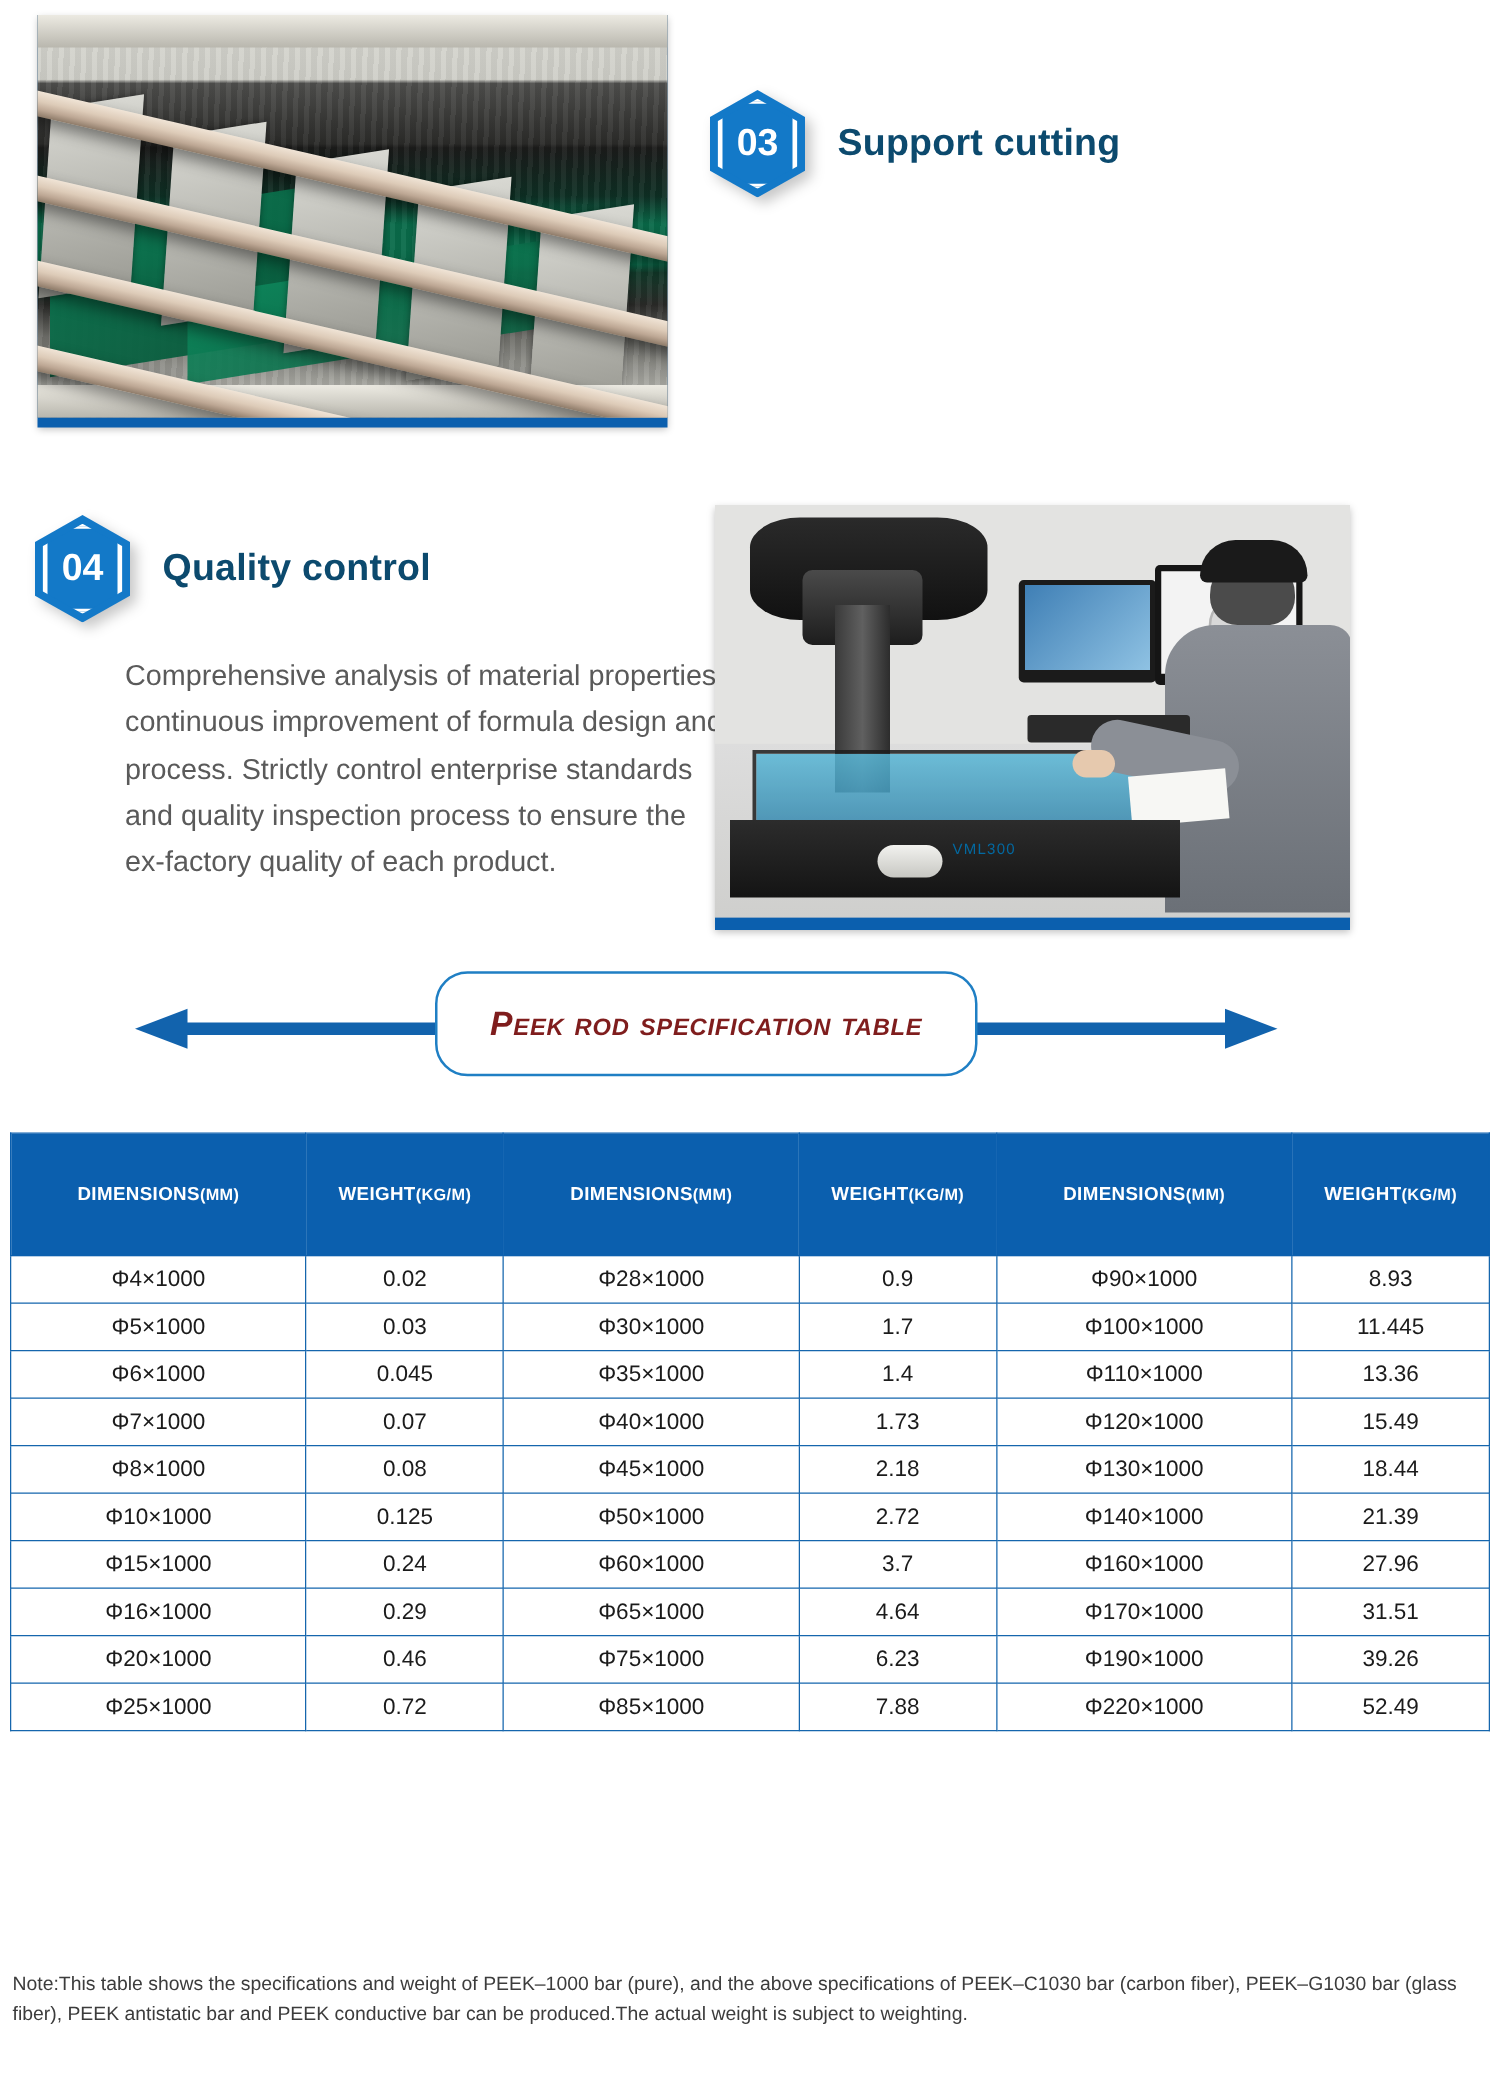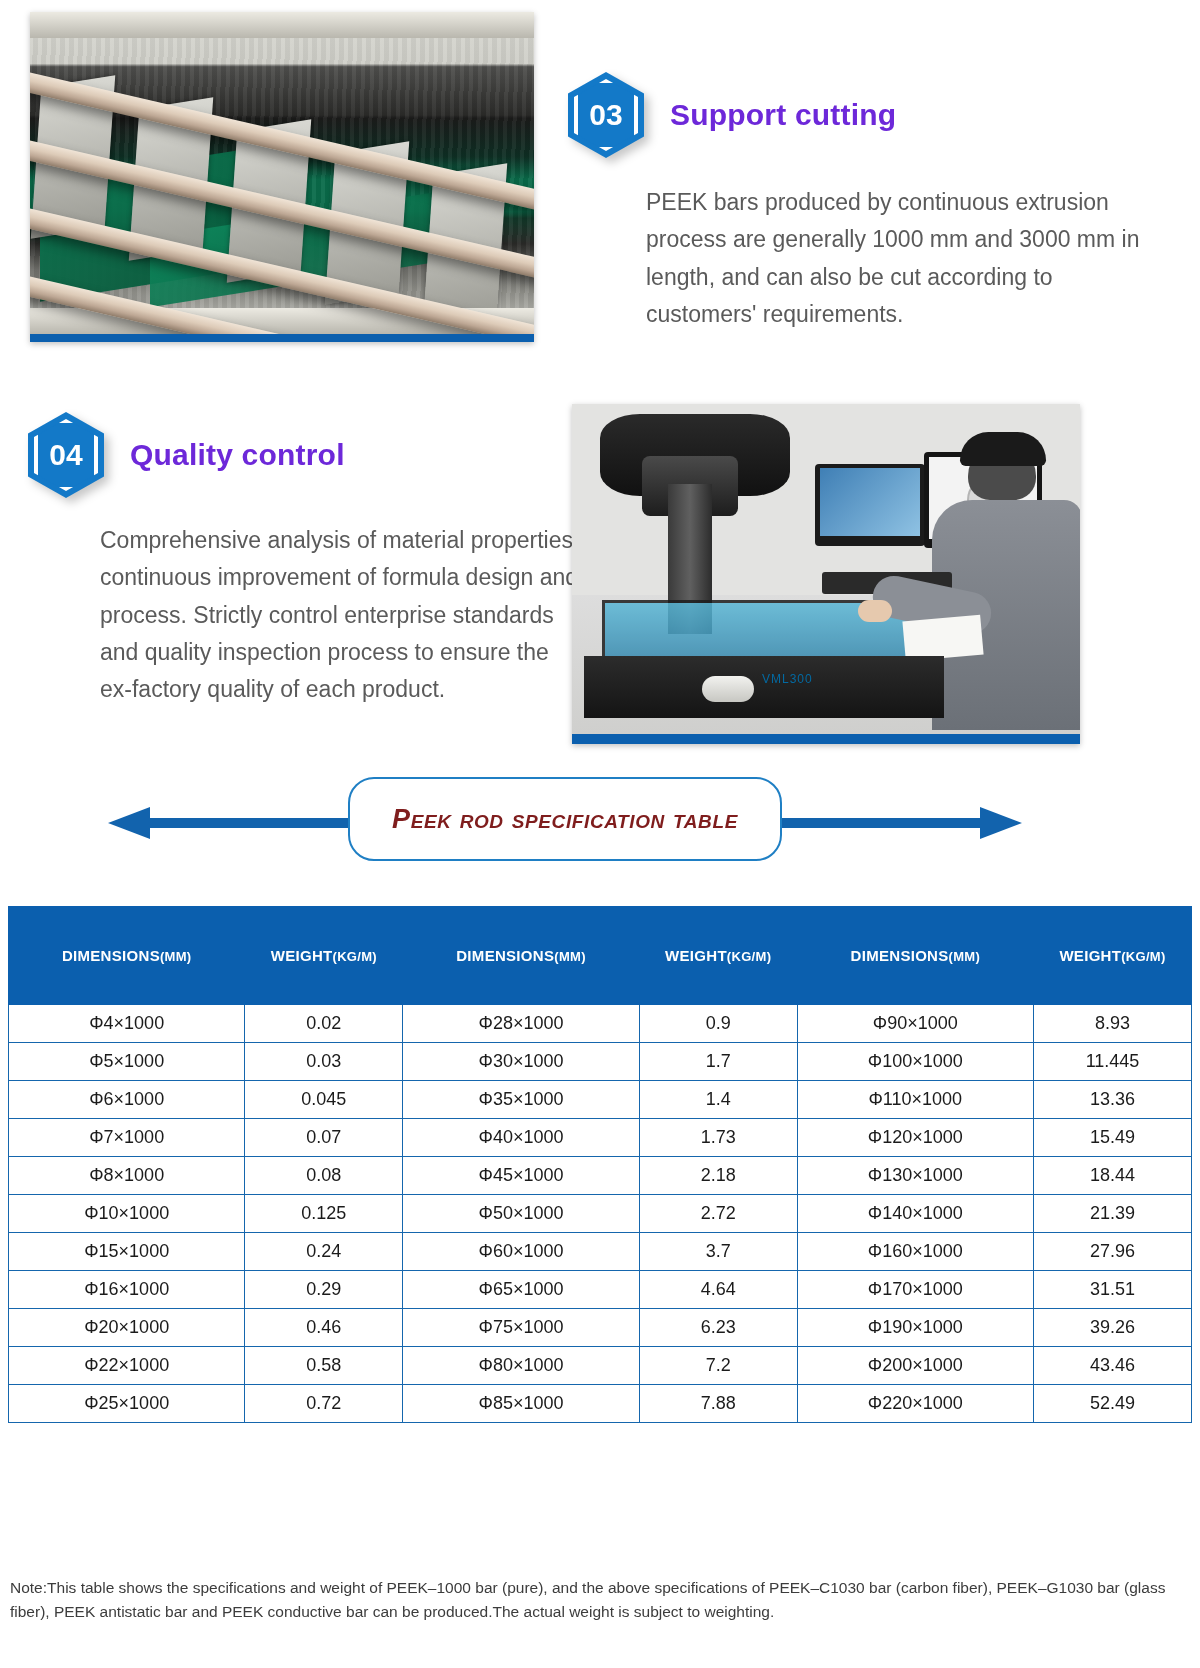--- a/index.html
+++ b/index.html
@@ -130,21 +130,21 @@
   }
 
   .sec-head {
     display: flex;
     align-items: center;
     gap: 26px;
   }
   .sec-title {
     font-size: 30px;
     font-weight: bold;
-    color: #6d28d9;
+    color: #0c4a6e;
     letter-spacing: .2px;
   }
   .sec-body {
     font-size: 23px;
     line-height: 1.62;
     color: #5a5a5a;
     font-weight: 400;
   }
 
   .sec03-text {
@@ -332,21 +332,20 @@
 
   <div class="sec03-text">
     <div class="sec-head">
       <div class="hex">
         <div class="outer"></div>
         <div class="inner"></div>
         <div class="num">03</div>
       </div>
       <div class="sec-title">Support cutting</div>
     </div>
-    <div class="sec-body">PEEK bars produced by continuous extrusion process are generally 1000 mm and 3000 mm in length, and can also be cut according to customers' requirements.</div>
   </div>
 </div>
 
 <div class="sec04-text">
   <div class="sec-head">
     <div class="hex">
       <div class="outer"></div>
       <div class="inner"></div>
       <div class="num">04</div>
     </div>
@@ -478,28 +477,20 @@
         </tr>
         <tr>
           <td>Φ20×1000</td>
           <td>0.46</td>
           <td>Φ75×1000</td>
           <td>6.23</td>
           <td>Φ190×1000</td>
           <td>39.26</td>
         </tr>
         <tr>
-          <td>Φ22×1000</td>
-          <td>0.58</td>
-          <td>Φ80×1000</td>
-          <td>7.2</td>
-          <td>Φ200×1000</td>
-          <td>43.46</td>
-        </tr>
-        <tr>
           <td>Φ25×1000</td>
           <td>0.72</td>
           <td>Φ85×1000</td>
           <td>7.88</td>
           <td>Φ220×1000</td>
           <td>52.49</td>
         </tr>
       </tbody>
   </table>
 </div>

